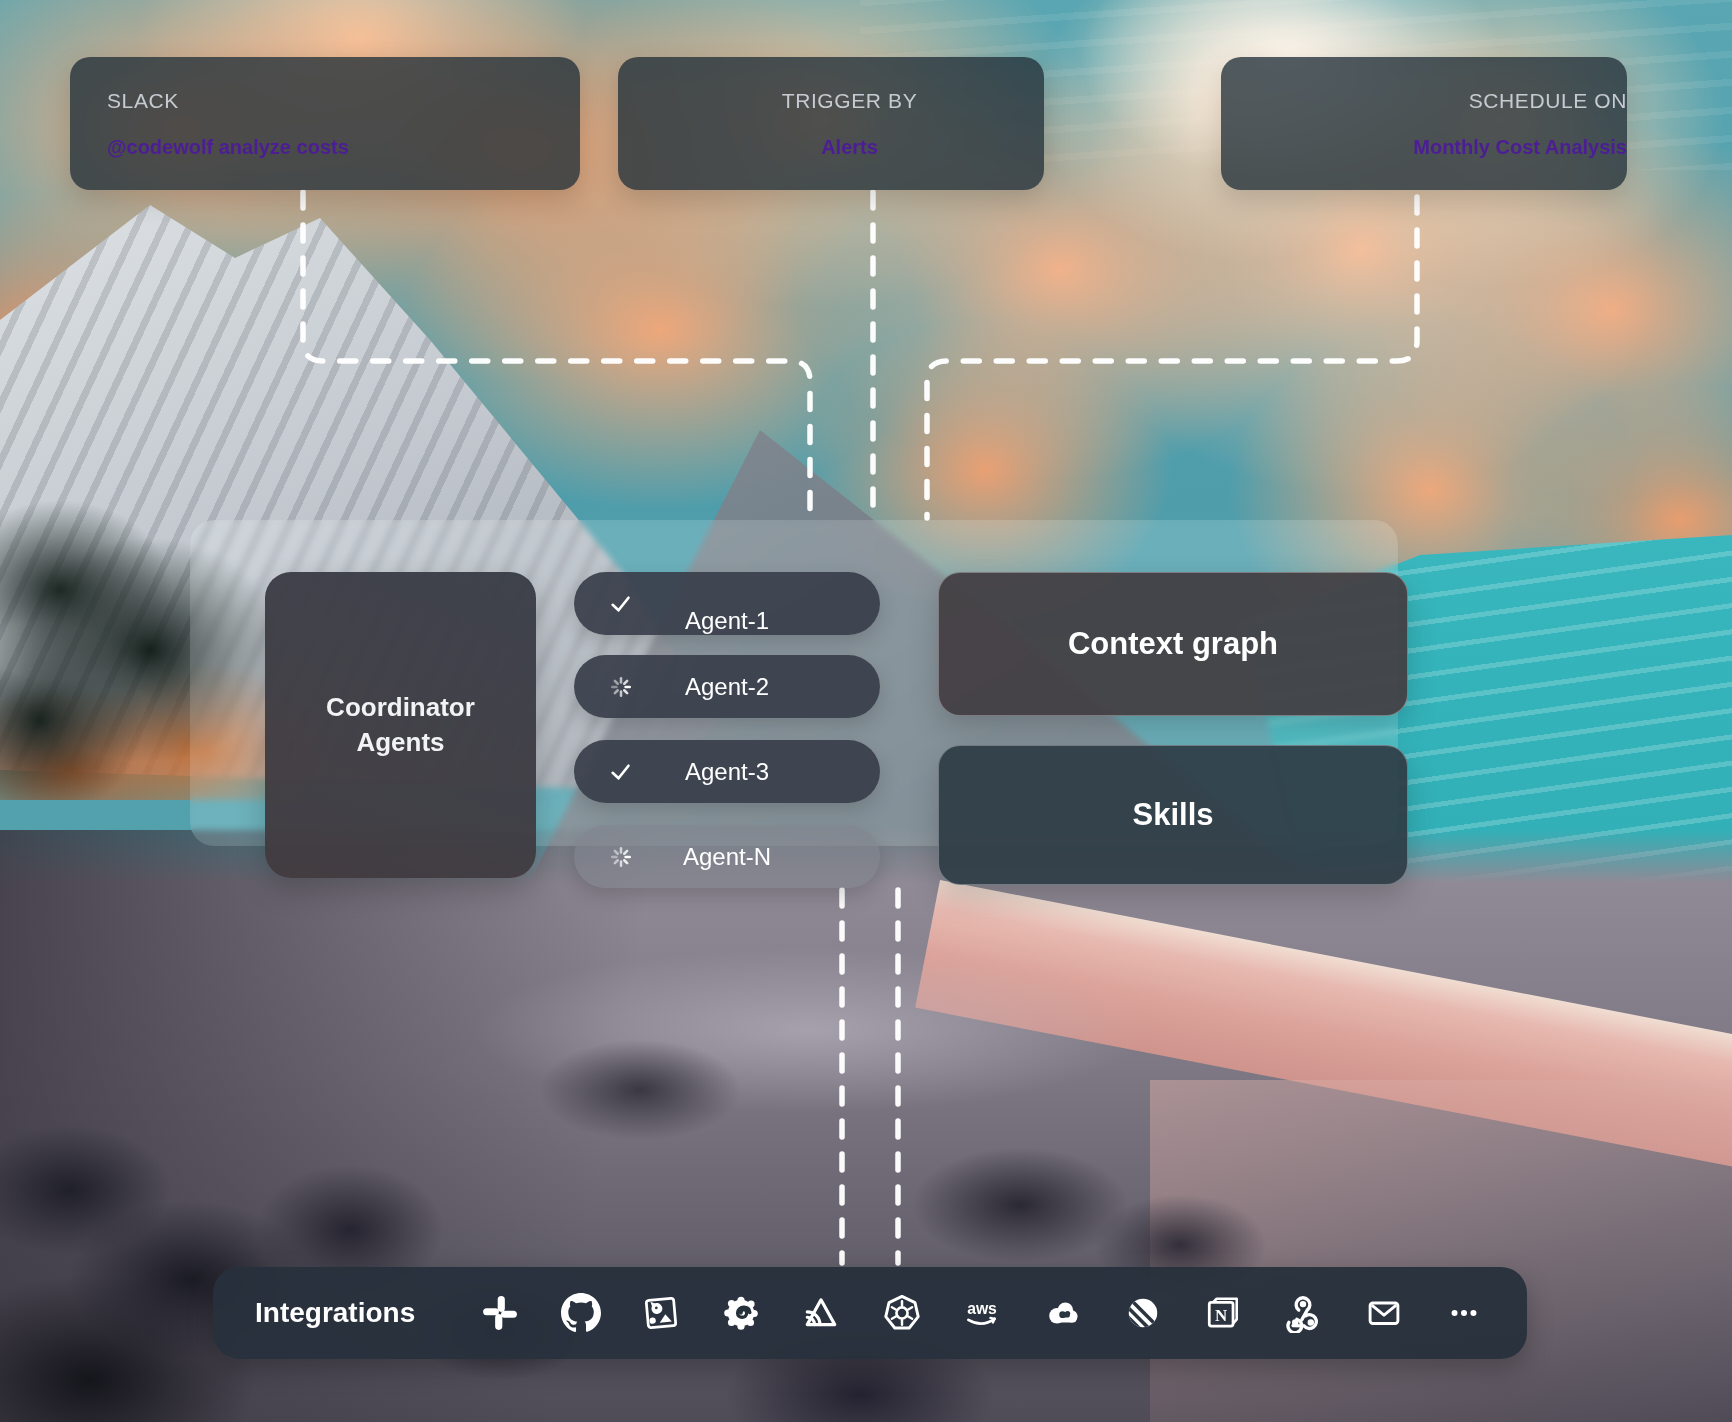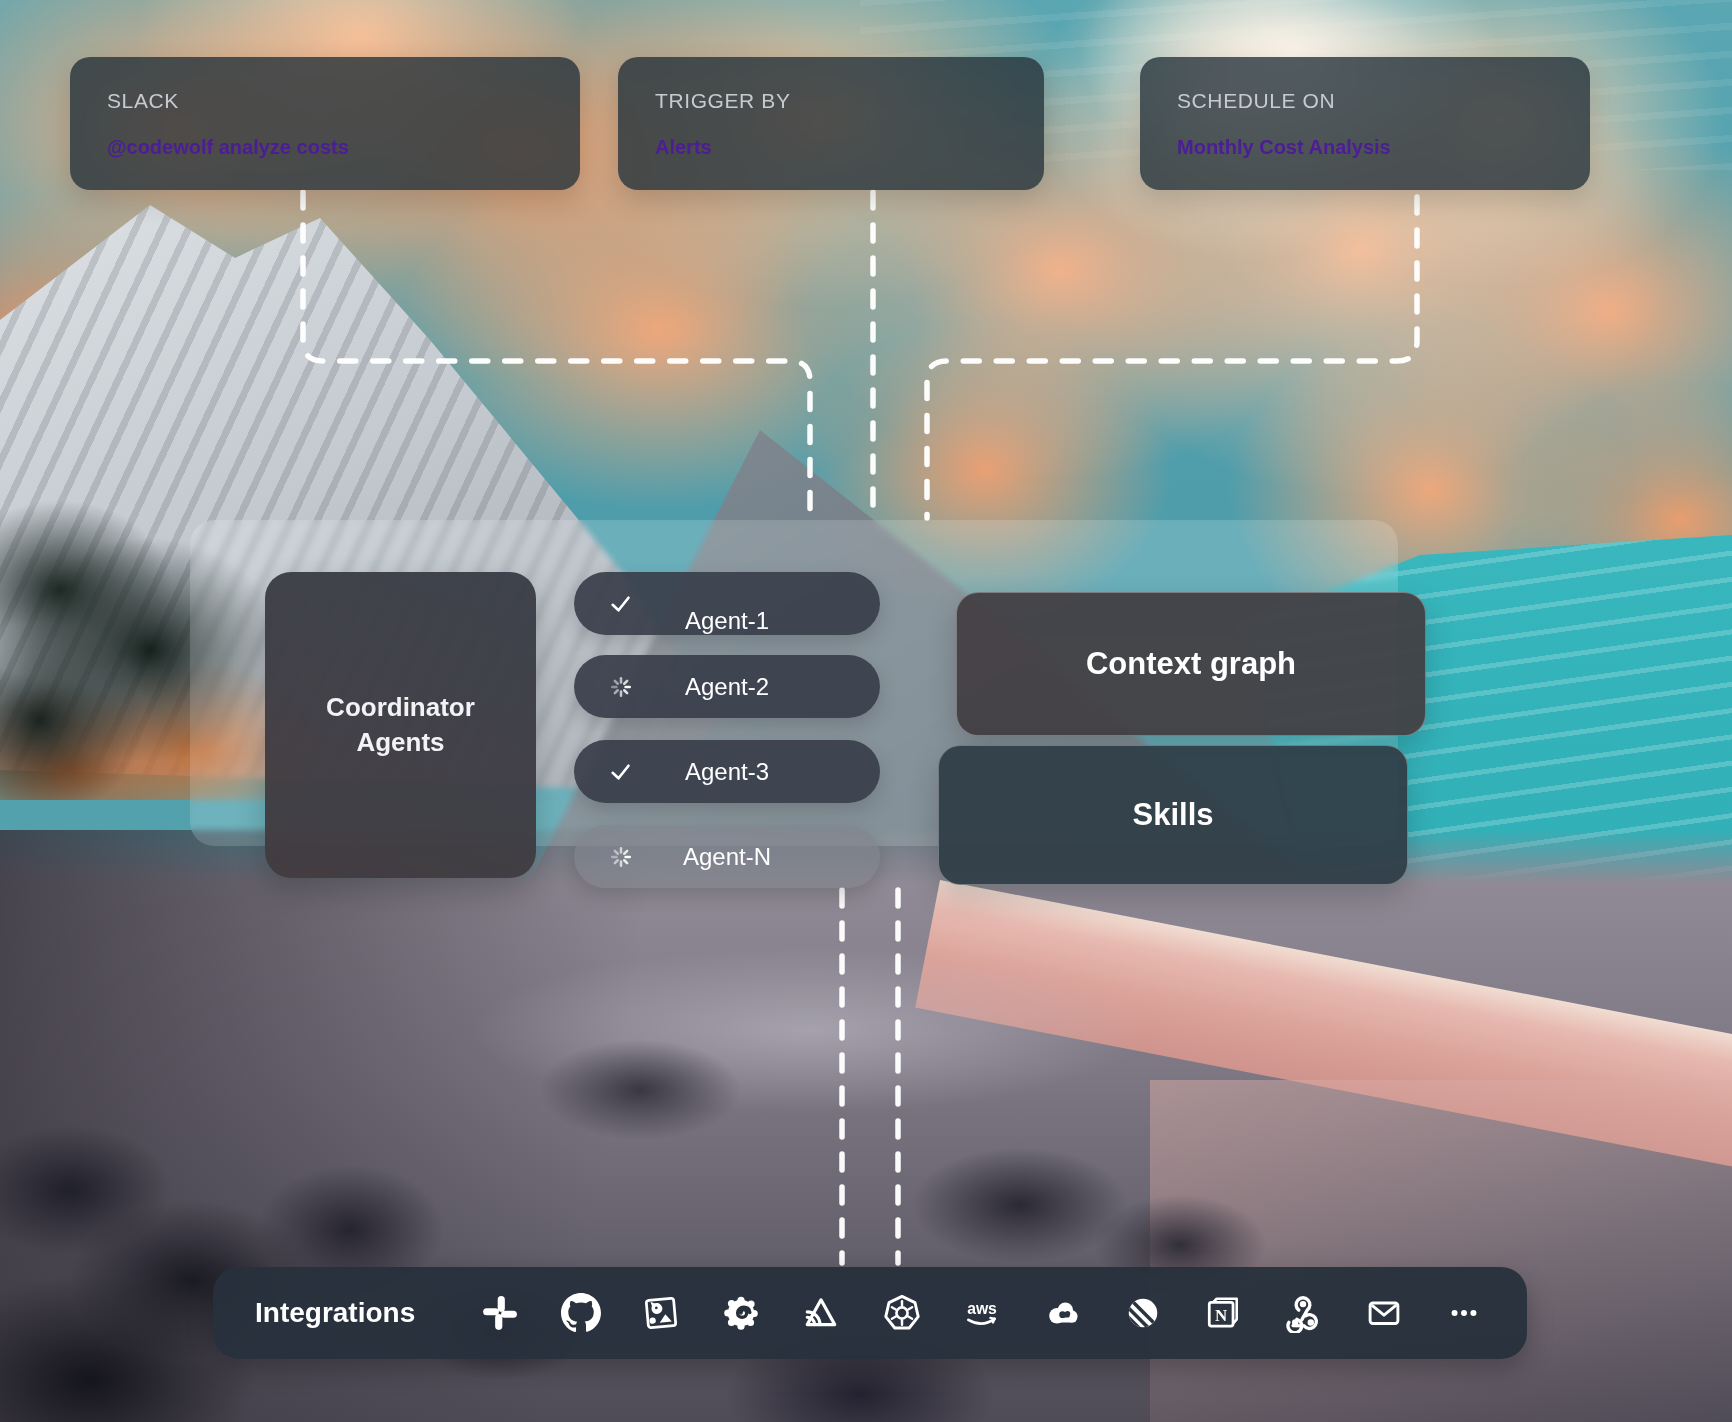--- a/index.html
+++ b/index.html
@@ -91,21 +91,21 @@
   .pill{position:absolute;left:574px;width:306px;height:63px;border-radius:32px;z-index:4;
     background:rgba(56,62,74,.92);box-shadow:0 8px 20px rgba(0,0,0,.16);
     display:flex;align-items:center;justify-content:center;}
   .pill.muted{background:rgba(128,130,140,.62);}
   .pill .status{position:absolute;left:32px;top:50%;transform:translateY(-50%);display:flex;}
   .pill .agent-name{color:#ffffff;font-size:24px;font-weight:500;}
   .node{position:absolute;left:938px;width:470px;border-radius:22px;z-index:4;
     border:1.5px solid rgba(255,255,255,.30);box-sizing:border-box;
     display:flex;align-items:center;justify-content:center;
     color:#ffffff;font-size:31px;font-weight:bold;box-shadow:0 12px 30px rgba(0,0,0,.18);}
-  .node.context{top:592px;height:144px;background:rgba(66,61,66,.93);margin-left:18px;}
+  .node.context{top:572px;height:144px;background:rgba(66,61,66,.93);}
   .node.skills{top:745px;height:140px;background:rgba(46,60,70,.93);}
   
   .intbar{position:absolute;left:213px;top:1267px;width:1314px;height:92px;border-radius:26px;z-index:4;
     background:rgba(38,48,59,.94);box-shadow:0 10px 26px rgba(0,0,0,.25);
     display:flex;align-items:center;padding:0 42px;box-sizing:border-box;gap:8px;}
   .intbar-label{color:#ffffff;font-size:28px;font-weight:600;margin-right:56px;white-space:nowrap;}
   .icon-row{flex:1;display:flex;align-items:center;justify-content:space-between;}
   .ic{width:42px;height:42px;display:flex;align-items:center;justify-content:center;}
   .ic svg{display:block;}
 </style>
@@ -137,25 +137,25 @@
     <path d="M1417 197 V341 Q1417 361 1397 361 H947 Q927 361 927 381 V518"></path>
     <path d="M842 890 V1263"></path>
     <path d="M898 890 V1263"></path>
   </g>
 </svg>
 
 <div class="card" style="left:70px;width:510px;">
   <div class="card-label">SLACK</div>
   <div class="card-value">@codewolf analyze costs</div>
 </div>
-<div class="card" style="left:618px;width:426px;">
+<div class="card" style="left:618px;width:426px;align-items:center;">
   <div class="card-label">TRIGGER BY</div>
   <div class="card-value">Alerts</div>
 </div>
-<div class="card" style="left:1140px;width:450px;">
+<div class="card" style="left:1221px;width:406px;align-items:flex-end;">
   <div class="card-label">SCHEDULE ON</div>
   <div class="card-value">Monthly Cost Analysis</div>
 </div>
 
 <div class="coordinator">
   <span>Coordinator Agents</span>
 </div>
 
 <div class="pill" style="top:572px;align-items:flex-end;">
   <span class="status">

